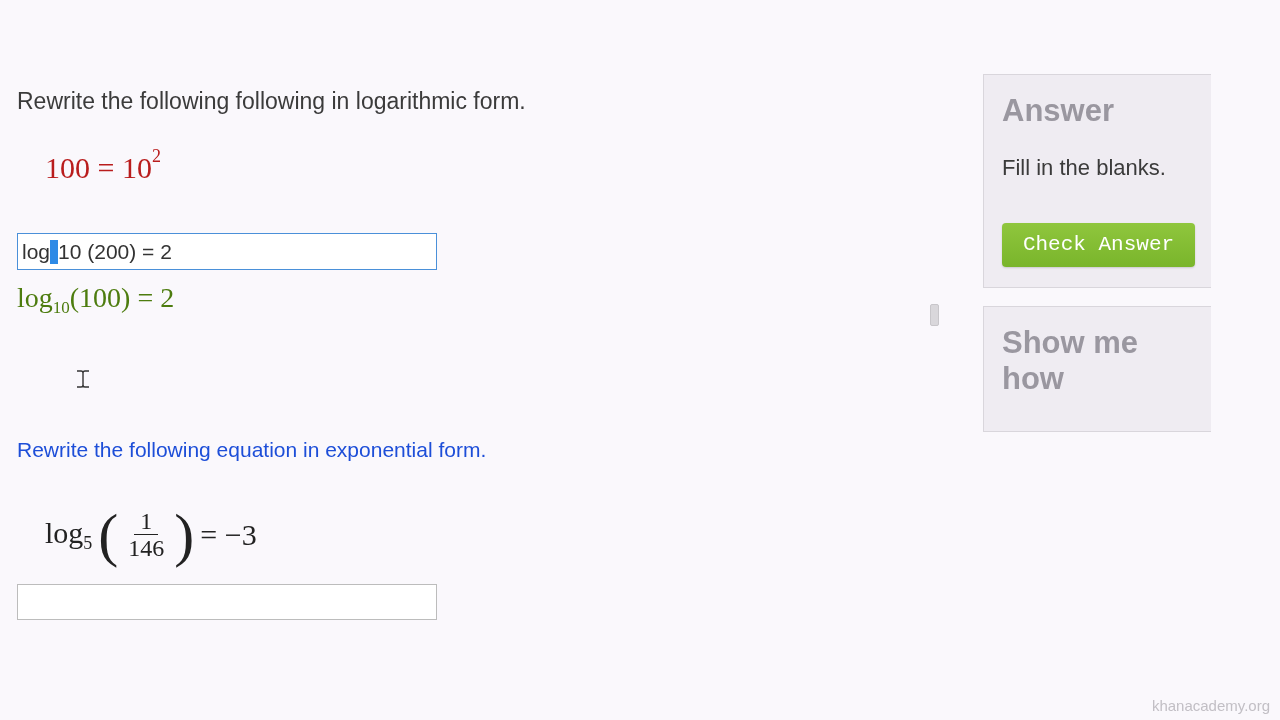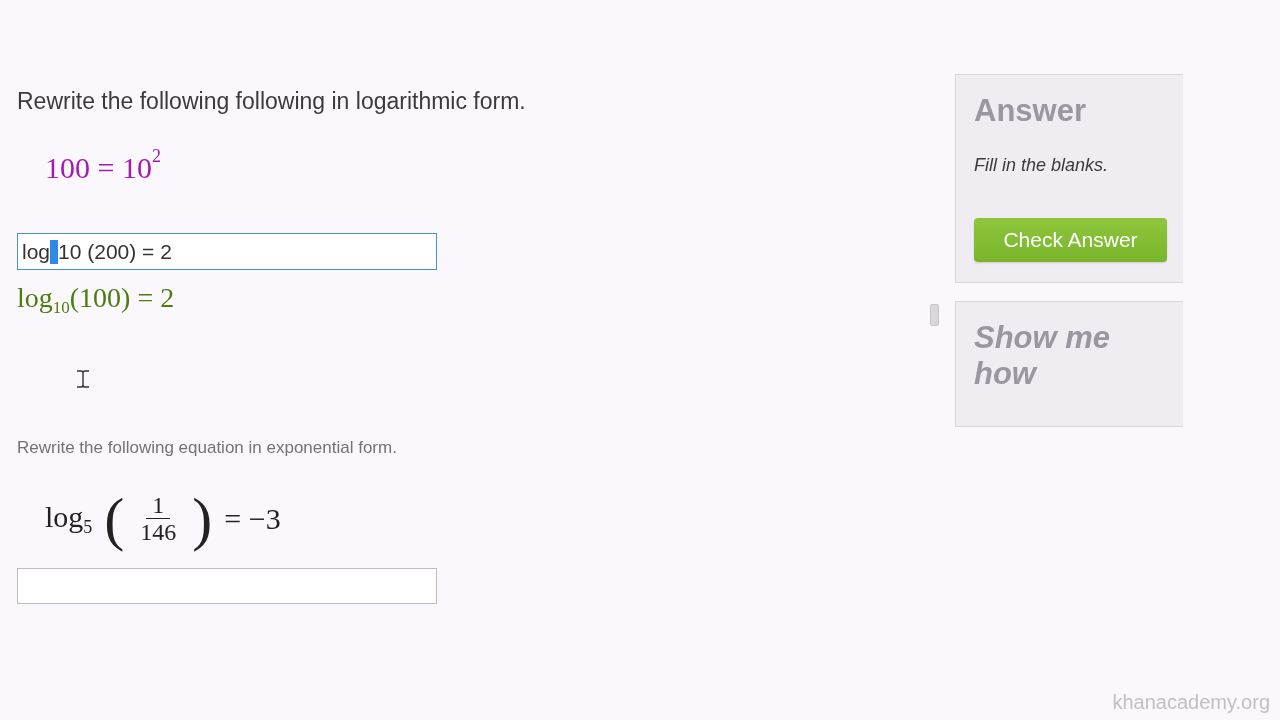--- a/index.html
+++ b/index.html
@@ -19,21 +19,21 @@
   }
   .prompt {
     font-size: 23px;
     color: #3b3b3b;
     font-weight: 500;
     margin-bottom: 32px;
   }
   .equation {
     font-family: "Times New Roman", serif;
     font-size: 30px;
-    color: #a21caf;
+    color: #b91c1c;
     margin-left: 28px;
     margin-bottom: 50px;
     line-height: 1;
   }
   .equation sup {
     font-size: 18px;
     vertical-align: 16px;
   }
   .input-box {
     width: 420px;
@@ -69,34 +69,34 @@
     position: absolute;
     left: 930px;
     top: 304px;
     width: 9px;
     height: 22px;
     background: #d9d7db;
     border: 1px solid #c8c6ca;
     border-radius: 2px;
   }
   .prompt2 {
-    font-size: 17px;
-    color: #737373;
+    font-size: 21px;
+    color: #1d4ed8;
     font-weight: 500;
     margin-top: 120px;
-    margin-bottom: 34px;
+    margin-bottom: 46px;
   }
   .eq2 {
     font-family: "Times New Roman", serif;
     font-size: 30px;
     color: #222;
     margin-left: 28px;
     display: flex;
     align-items: center;
-    gap: 12px;
+    gap: 6px;
   }
   .eq2 sub { font-size: 18px; vertical-align: -6px; }
   .bigparen {
     font-size: 60px;
     line-height: 0.8;
     font-weight: 300;
   }
   .frac {
     display: inline-flex;
     flex-direction: column;
@@ -110,70 +110,70 @@
   .input-box2 {
     width: 420px;
     height: 36px;
     border: 1px solid #bcbcbc;
     background: #fff;
     margin-top: 22px;
   }
 
   .sidebar {
     position: absolute;
-    left: 955px;
+    left: 983px;
     top: 74px;
     width: 228px;
   }
   .panel {
     background: #efecf2;
     border: 1px solid #d9d6dc;
     border-right: none;
     margin-bottom: 18px;
     padding: 18px 16px 20px 18px;
   }
   .panel-title {
     font-size: 31px;
     font-weight: 700;
     color: #9a97a0;
     margin-bottom: 26px;
   }
   .panel-text {
-    font-size: 18px;
+    font-size: 22px;
     color: #3b3b3b;
     margin-bottom: 42px;
-    font-style: italic;
   }
   .btn {
     display: block;
     width: 100%;
     height: 44px;
     border: none;
     border-radius: 4px;
     font-size: 21px;
     font-weight: 400;
     color: #fff;
     text-align: center;
     line-height: 44px;
     cursor: pointer;
     box-shadow: 0 1px 2px rgba(0,0,0,0.15);
   }
   .btn-green {
     background: linear-gradient(#8fc63d, #79b52b);
+    font-family: Liberation Mono, monospace;
   }
   .btn-orange {
     background: linear-gradient(#d9592a, #c84b1f);
   }
-  .panel2 .panel-title { margin-bottom: 14px; font-style: italic; }
+  .panel2 .panel-title { margin-bottom: 14px; }
 
   .watermark {
     position: absolute;
     right: 10px;
     bottom: 6px;
-    font-size: 20px;
+    font-size: 15px;
     color: #c2bfc5;
     font-family: Arial, sans-serif;
   }
 
   .cursor-icon {
     position: absolute;
     left: 58px;
     top: 281px;
     width: 16px;
     height: 20px;

